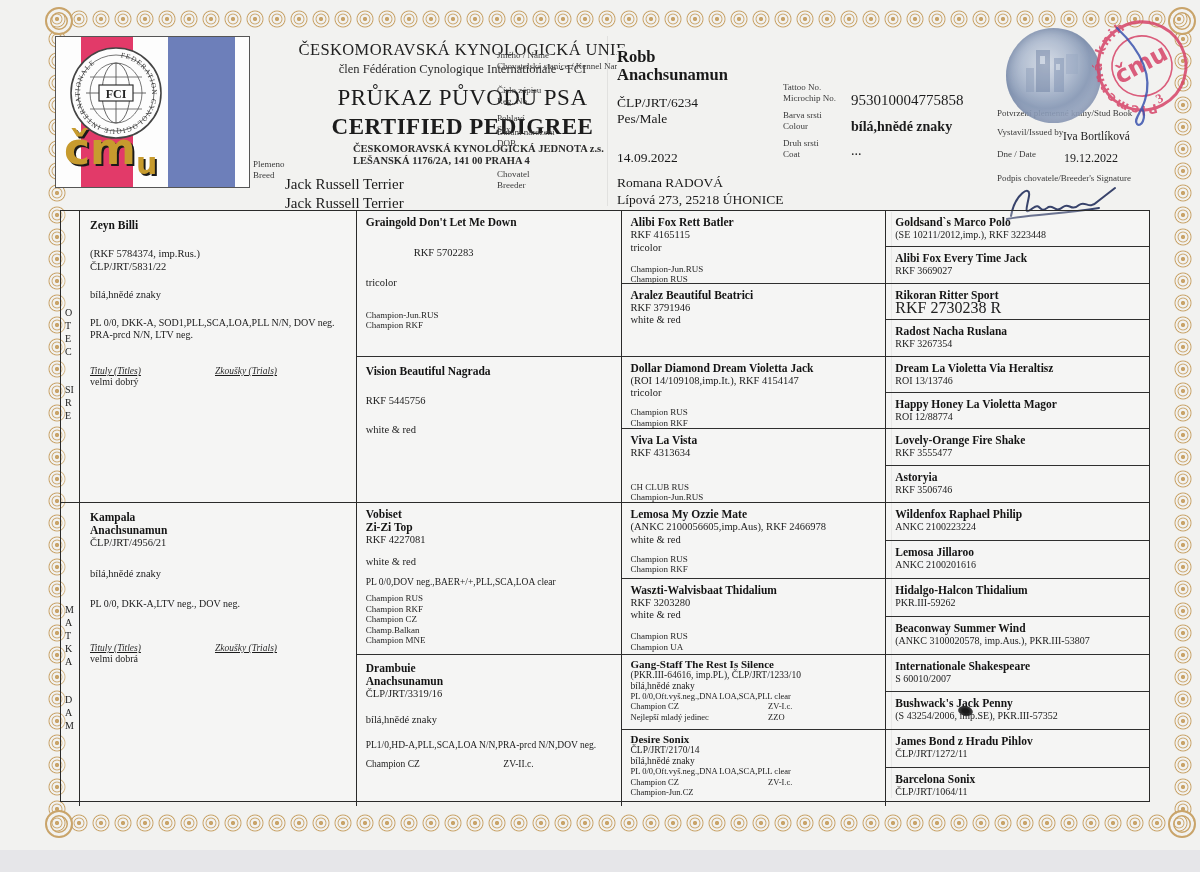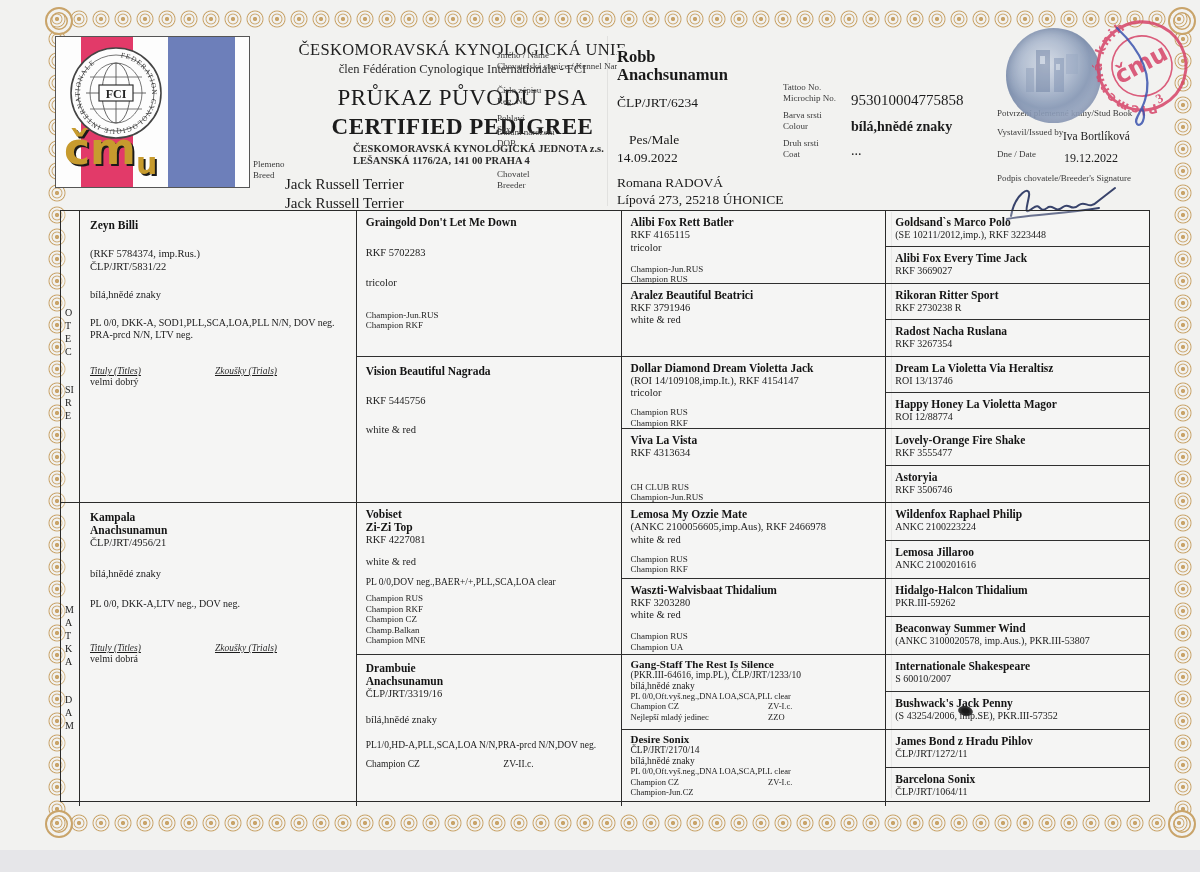--- a/index.html
+++ b/index.html
@@ -140,21 +140,21 @@
   <div class="abs lbl" style="left:497px;top:169px;">
     <div>Chovatel</div>
     <div>Breeder</div>
   </div>
 
   <div class="abs val val-bold" style="left:617px;top:48px;font-size:16.5px;line-height:18px;background:#f2f2f0;">
     <div>Robb</div>
     <div>Anachsunamun</div>
   </div>
   <div class="abs val" style="left:617px;top:95px;">ČLP/JRT/6234</div>
-  <div class="abs val" style="left:617px;top:132px;margin-left:12px;">Pes/Male</div>
+  <div class="abs val" style="left:617px;top:111px;">Pes/Male</div>
   <div class="abs val" style="left:617px;top:150px;">14.09.2022</div>
   <div class="abs val" style="left:617px;top:175px;line-height:16.5px;">
     <div>Romana RADOVÁ</div>
     <div>Lípová 273, 25218 ÚHONICE</div>
   </div>
 
   <div class="abs lbl" style="left:783px;top:82px;">
     <div>Tattoo No.</div>
     <div>Microchip No.</div>
   </div>
@@ -230,21 +230,21 @@
         <div class="ttrow" style="margin-top:26px;">
           <span class="tt" style="width:125px;">Tituly (Titles)</span>
           <span class="tt">Zkoušky (Trials)</span>
         </div>
         <div style="font-size:10px;">velmi dobrý</div>
       </div>
 
       <div class="c2">
         <div class="cell h2">
           <div class="pname">Graingold Don't Let Me Down</div>
-          <div class="reg" style="margin-top:18px;">RKF 5702283</div>
+          <div class="reg" style="margin-top:18px;margin-left:48px;">RKF 5702283</div>
           <div class="colour" style="margin-top:17px;">tricolor</div>
           <div class="champ" style="margin-top:21px;">Champion-Jun.RUS</div>
           <div class="champ">Champion RKF</div>
         </div>
         <div class="cell h2">
           <div class="pname" style="margin-top:3px;">Vision Beautiful Nagrada</div>
           <div class="reg" style="margin-top:17px;">RKF 5445756</div>
           <div class="colour" style="margin-top:17px;">white &amp; red</div>
         </div>
       </div>
@@ -281,21 +281,21 @@
         <div class="cell h8">
           <div class="pname">Goldsand`s Marco Polo</div>
           <div class="reg" style="font-size:10px;">(SE 10211/2012,imp.), RKF 3223448</div>
         </div>
         <div class="cell h8">
           <div class="pname">Alibi Fox Every Time Jack</div>
           <div class="reg" style="font-size:10px;">RKF 3669027</div>
         </div>
         <div class="cell h8">
           <div class="pname">Rikoran Ritter Sport</div>
-          <div class="reg" style="font-size:10px;">RKF 2730238 R</div>
+          <div class="reg" style="font-size:16px;">RKF 2730238 R</div>
         </div>
         <div class="cell h8">
           <div class="pname">Radost Nacha Ruslana</div>
           <div class="reg" style="font-size:10px;">RKF 3267354</div>
         </div>
         <div class="cell h8">
           <div class="pname">Dream La Violetta Via Heraltisz</div>
           <div class="reg" style="font-size:10px;">ROI 13/13746</div>
         </div>
         <div class="cell h8">

